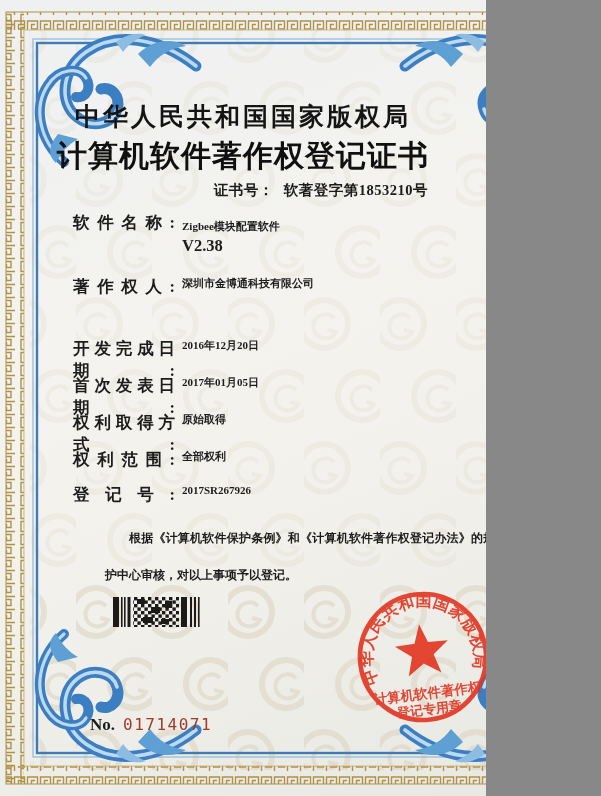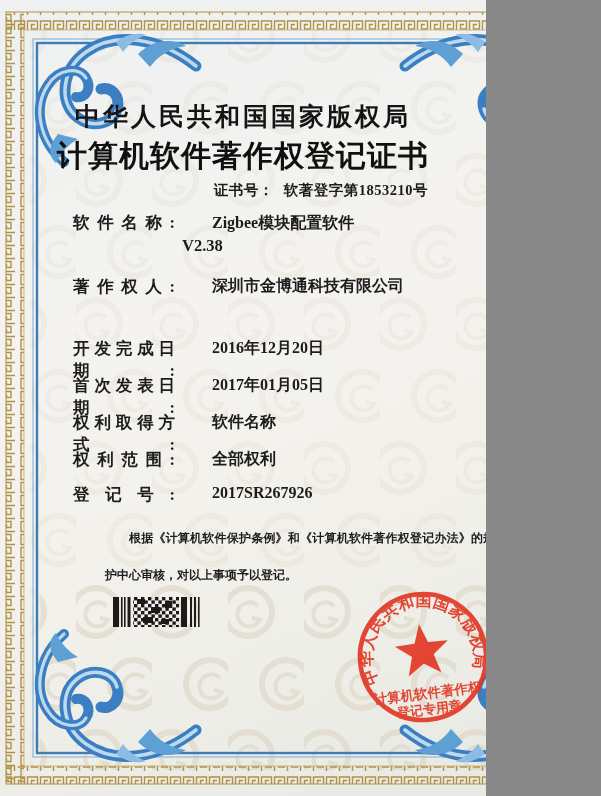--- a/index.html
+++ b/index.html
@@ -25,23 +25,22 @@
     position:absolute; top:181px; right:58px;
     font-size:14.5px; font-weight:700; letter-spacing:.5px;
   }
   .certno-line .lab{margin-right:10px;}
   .row{position:absolute; left:73px; display:flex;}
   .row .lab{
     display:inline-block; width:102px; font-size:16.5px; font-weight:700;
     text-align:justify; text-align-last:justify;
   }
   .row .val{
-    position:absolute; left:109px; width:360px; font-size:16px; font-weight:700;
+    position:absolute; left:109px; width:360px; font-size:11px; font-weight:700;
     white-space:nowrap;
-    margin-left:30px;
   }
   .r0{top:212px;align-items:flex-end;} .v0b{position:absolute;left:182px;top:236px;font-size:16.5px;font-weight:700;}
   .r1{top:276px;} .r2{top:338px;} .r3{top:375px;} .r4{top:412px;} .r5{top:449px;} .r6{top:484px;}
   .clause{
     position:absolute; left:57px; top:520px; width:488px;
     font-size:12px; font-weight:700; line-height:37px; text-indent:2em;
     text-align:justify;
     margin-left:48px;
   }
   .barcode{position:absolute; left:113px; top:597px;}
@@ -135,21 +134,21 @@
     <div class="row r2">
       <span class="lab">开发完成日期:</span>
       <span class="val">2016年12月20日</span>
     </div>
     <div class="row r3">
       <span class="lab">首次发表日期:</span>
       <span class="val">2017年01月05日</span>
     </div>
     <div class="row r4">
       <span class="lab">权利取得方式:</span>
-      <span class="val">软件名称</span>
+      <span class="val">原始取得</span>
     </div>
     <div class="row r5">
       <span class="lab">权利范围:</span>
       <span class="val">全部权利</span>
     </div>
     <div class="row r6">
       <span class="lab">登记号:</span>
       <span class="val">2017SR267926</span>
     </div>
 
@@ -185,15 +184,18 @@
         <path id="ringPath" d="M39.8,107.6 A51,51 0 1 1 132.2,107.6" fill="none"></path>
         <text font-size="16" font-weight="700" fill="#e23420" font-family="Liberation Serif, DejaVu Serif, serif" letter-spacing="0.5">
           <textPath href="#ringPath" startOffset="2">中华人民共和国国家版权局</textPath>
         </text>
         <text x="86" y="127" text-anchor="middle" font-size="13.5" font-weight="700" fill="#e23420" font-family="Liberation Serif, DejaVu Serif, serif">计算机软件著作权</text>
         <text x="86" y="143" text-anchor="middle" font-size="13" font-weight="700" fill="#e23420" font-family="Liberation Serif, DejaVu Serif, serif">登记专用章</text>
       </g>
     </svg>
 
 
+    <div class="serial">
+      <span>No.</span><span class="num" style="color: rgb(160, 58, 40);">01714071</span>
+    </div>
 
   </div>
 </div>
 
 </body></html>

